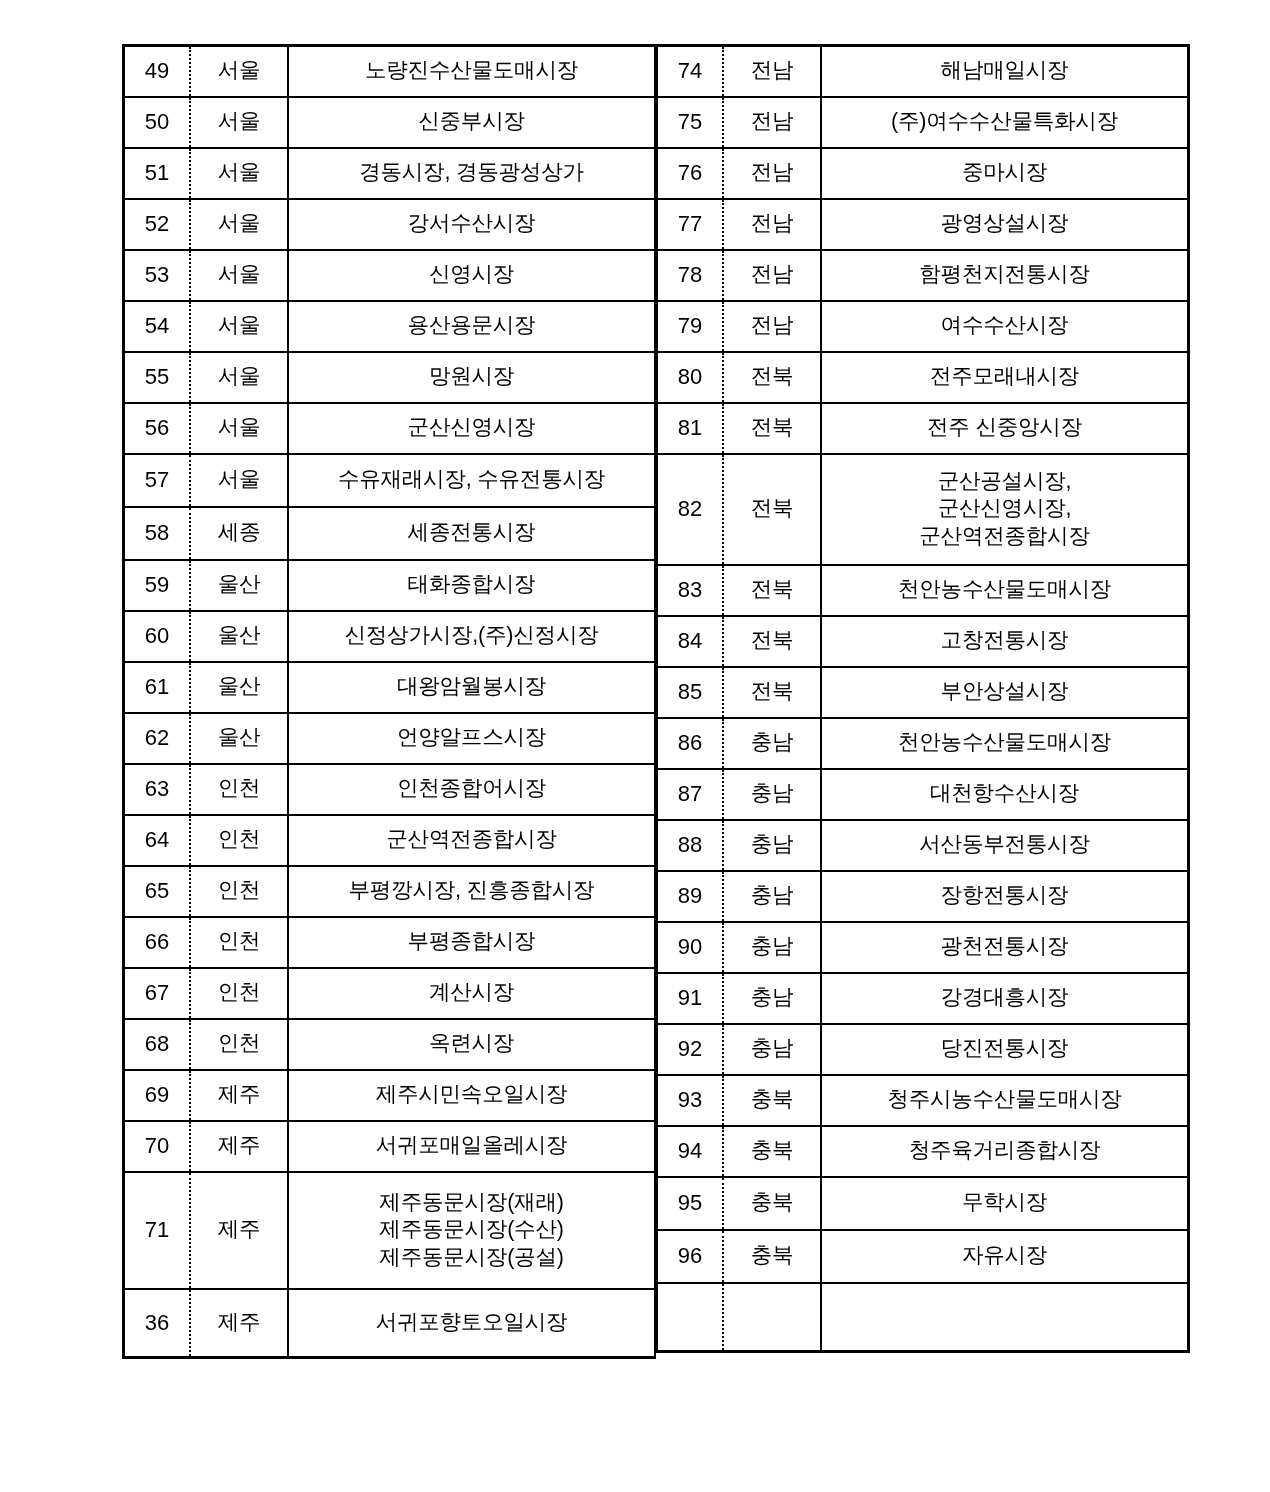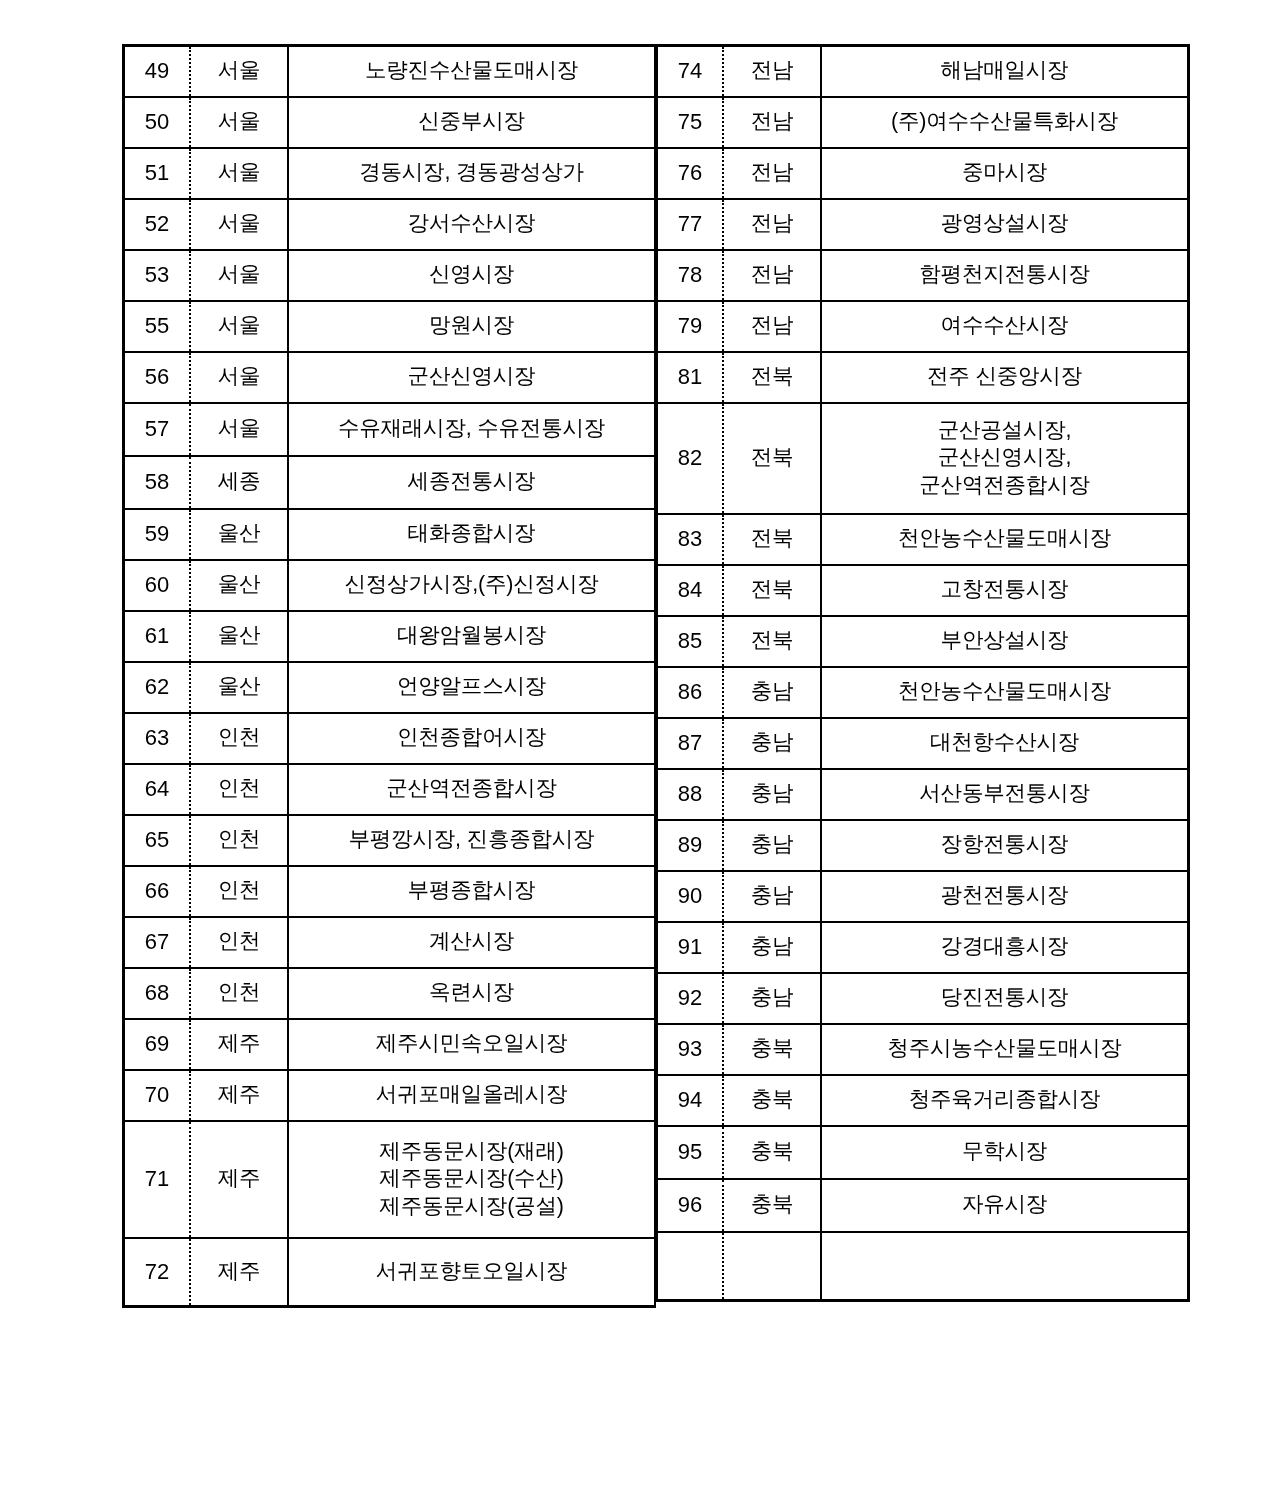--- a/index.html
+++ b/index.html
@@ -104,20 +104,25 @@
           <td class="c-num">52</td>
           <td class="c-reg">서울</td>
           <td class="c-name">강서수산시장</td>
         </tr>
         <tr class="h1">
           <td class="c-num">53</td>
           <td class="c-reg">서울</td>
           <td class="c-name">신영시장</td>
         </tr>
         <tr class="h1">
+          <td class="c-num">54</td>
+          <td class="c-reg">서울</td>
+          <td class="c-name">용산용문시장</td>
+        </tr>
+        <tr class="h1">
           <td class="c-num">55</td>
           <td class="c-reg">서울</td>
           <td class="c-name">망원시장</td>
         </tr>
         <tr class="h1">
           <td class="c-num">56</td>
           <td class="c-reg">서울</td>
           <td class="c-name">군산신영시장</td>
         </tr>
         <tr class="h2">
@@ -191,21 +196,21 @@
           <td class="c-name">서귀포매일올레시장</td>
         </tr>
         <tr class="h4">
           <td class="c-num">71</td>
           <td class="c-reg">제주</td>
           <td class="c-name multi">제주동문시장(재래)
 제주동문시장(수산)
 제주동문시장(공설)</td>
         </tr>
         <tr class="h5">
-          <td class="c-num">72</td>
+          <td class="c-num">36</td>
           <td class="c-reg">제주</td>
           <td class="c-name">서귀포향토오일시장</td>
         </tr>
       </tbody>
   </table>
   <table class="half right">
     <tbody>
         <tr class="h1">
           <td class="c-num">74</td>
           <td class="c-reg">전남</td>
@@ -230,20 +235,25 @@
           <td class="c-num">78</td>
           <td class="c-reg">전남</td>
           <td class="c-name">함평천지전통시장</td>
         </tr>
         <tr class="h1">
           <td class="c-num">79</td>
           <td class="c-reg">전남</td>
           <td class="c-name">여수수산시장</td>
         </tr>
         <tr class="h1">
+          <td class="c-num">80</td>
+          <td class="c-reg">전북</td>
+          <td class="c-name">전주모래내시장</td>
+        </tr>
+        <tr class="h1">
           <td class="c-num">81</td>
           <td class="c-reg">전북</td>
           <td class="c-name">전주 신중앙시장</td>
         </tr>
         <tr class="h3">
           <td class="c-num">82</td>
           <td class="c-reg">전북</td>
           <td class="c-name multi">군산공설시장,
 군산신영시장,
 군산역전종합시장</td>

